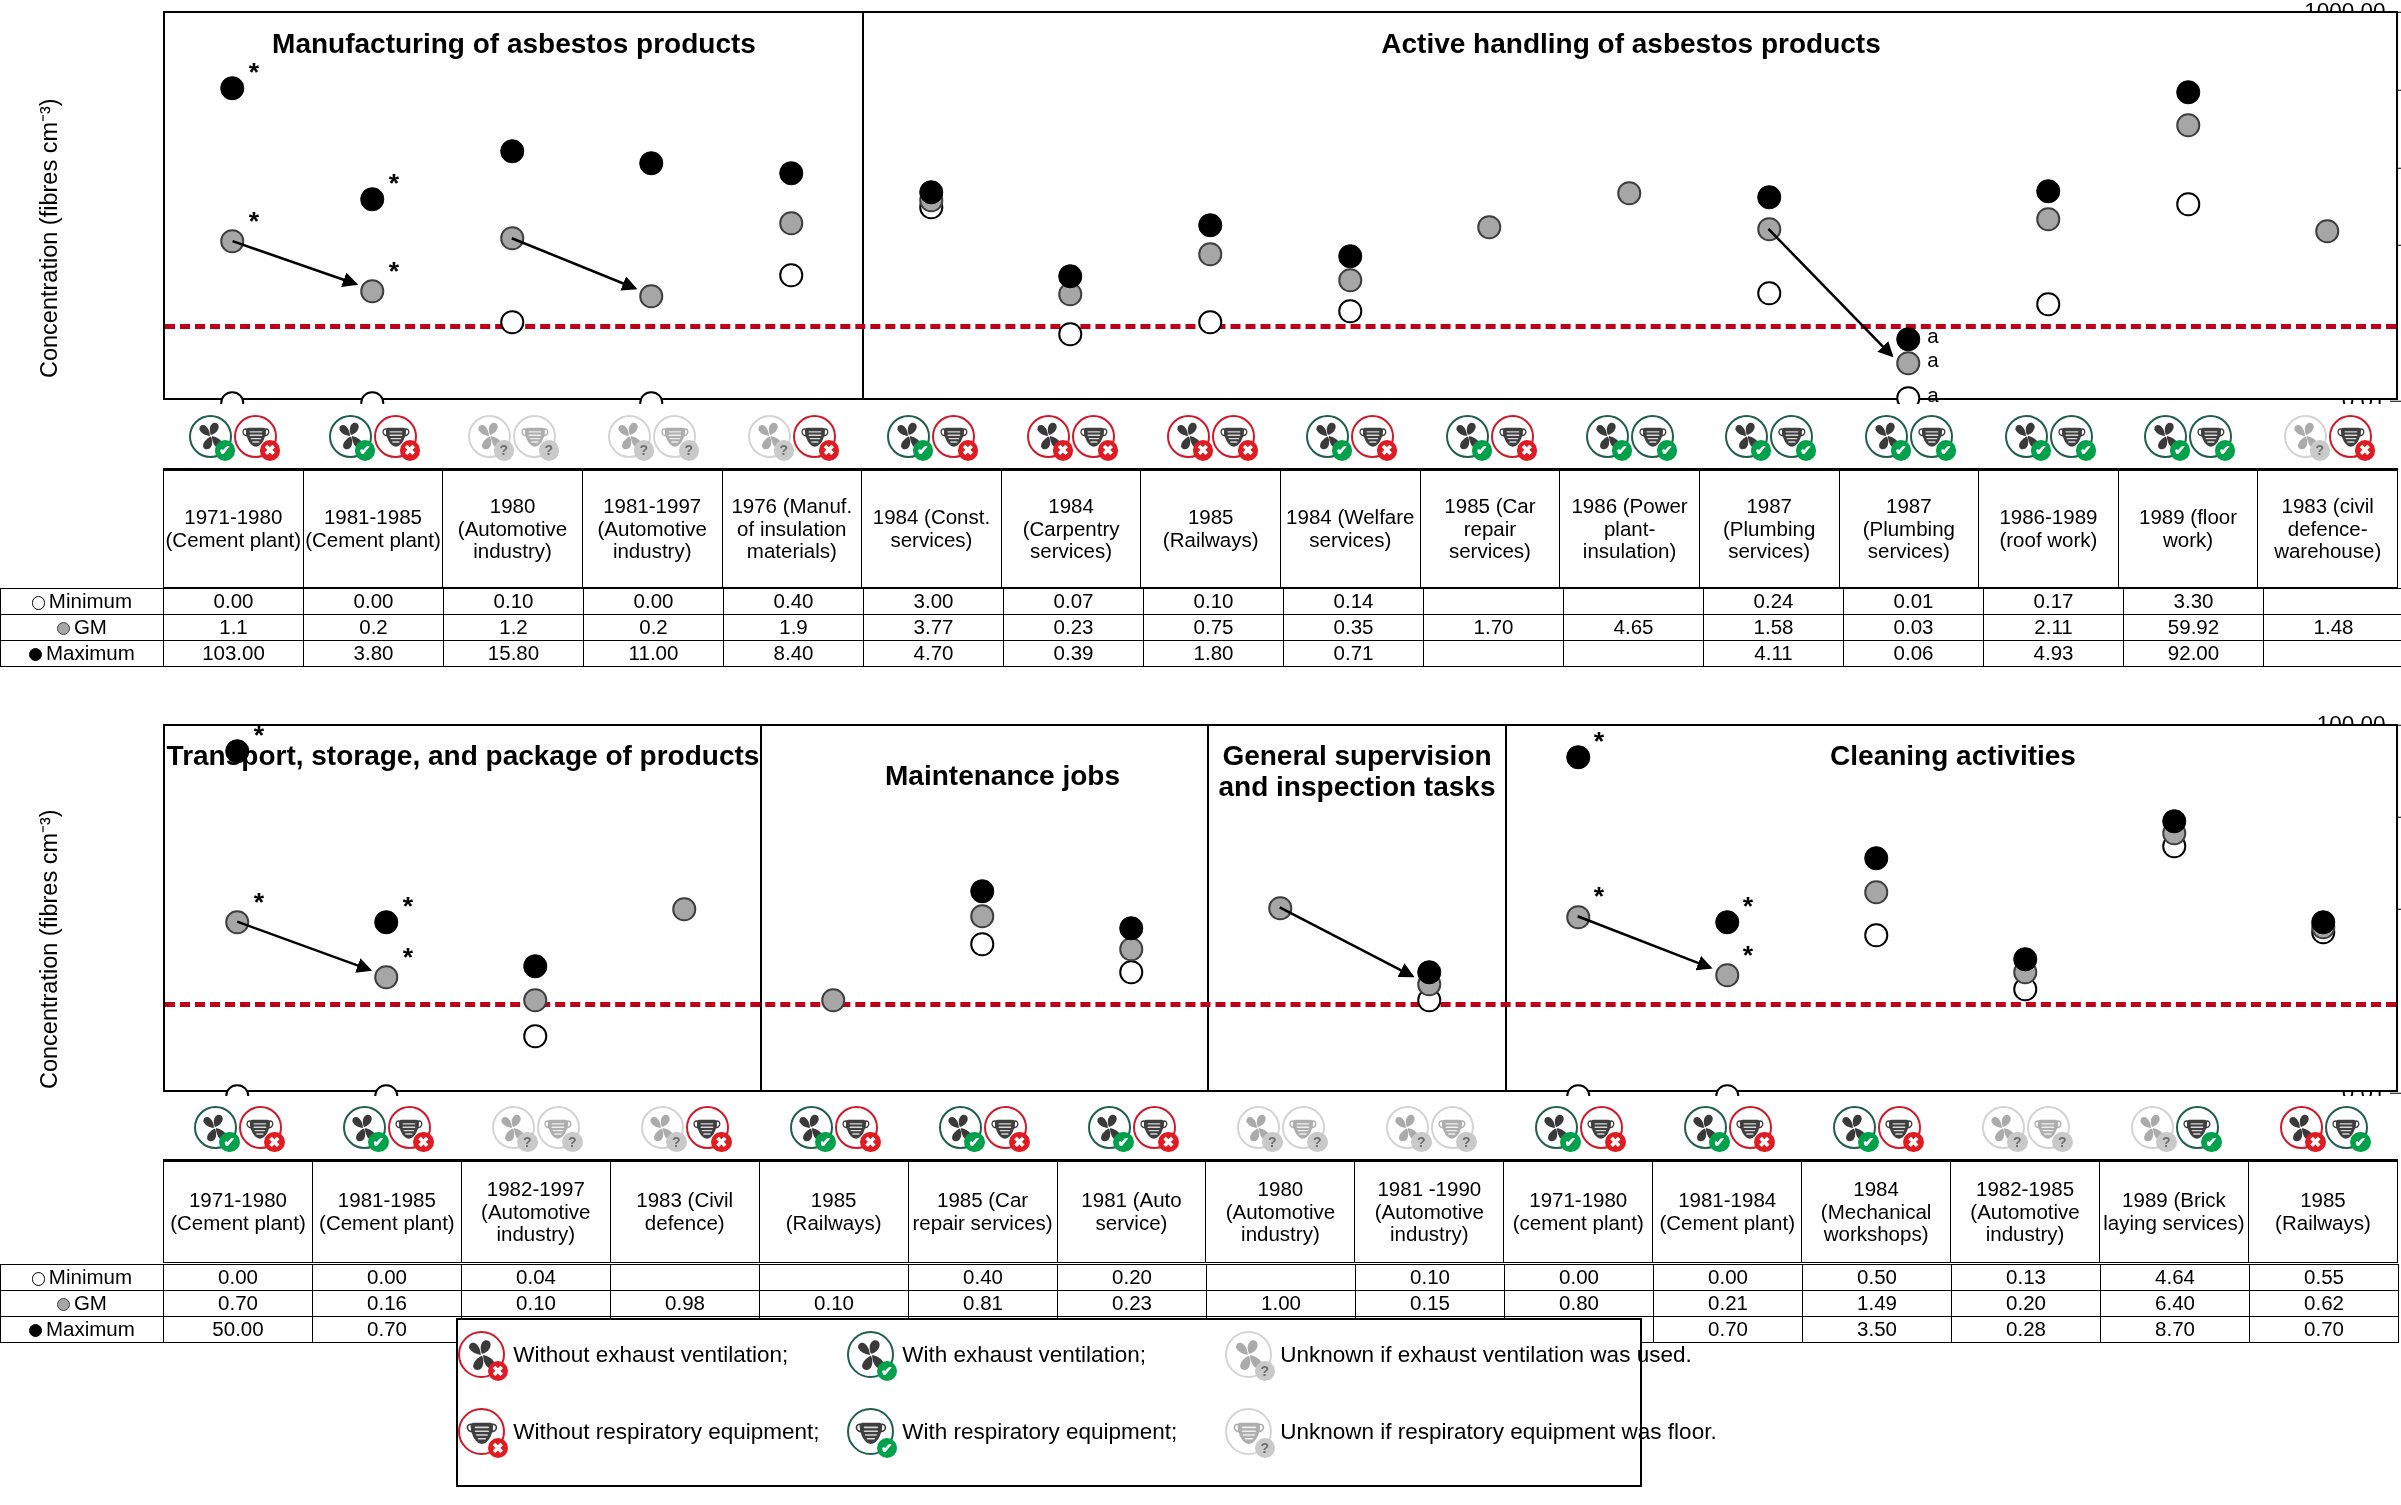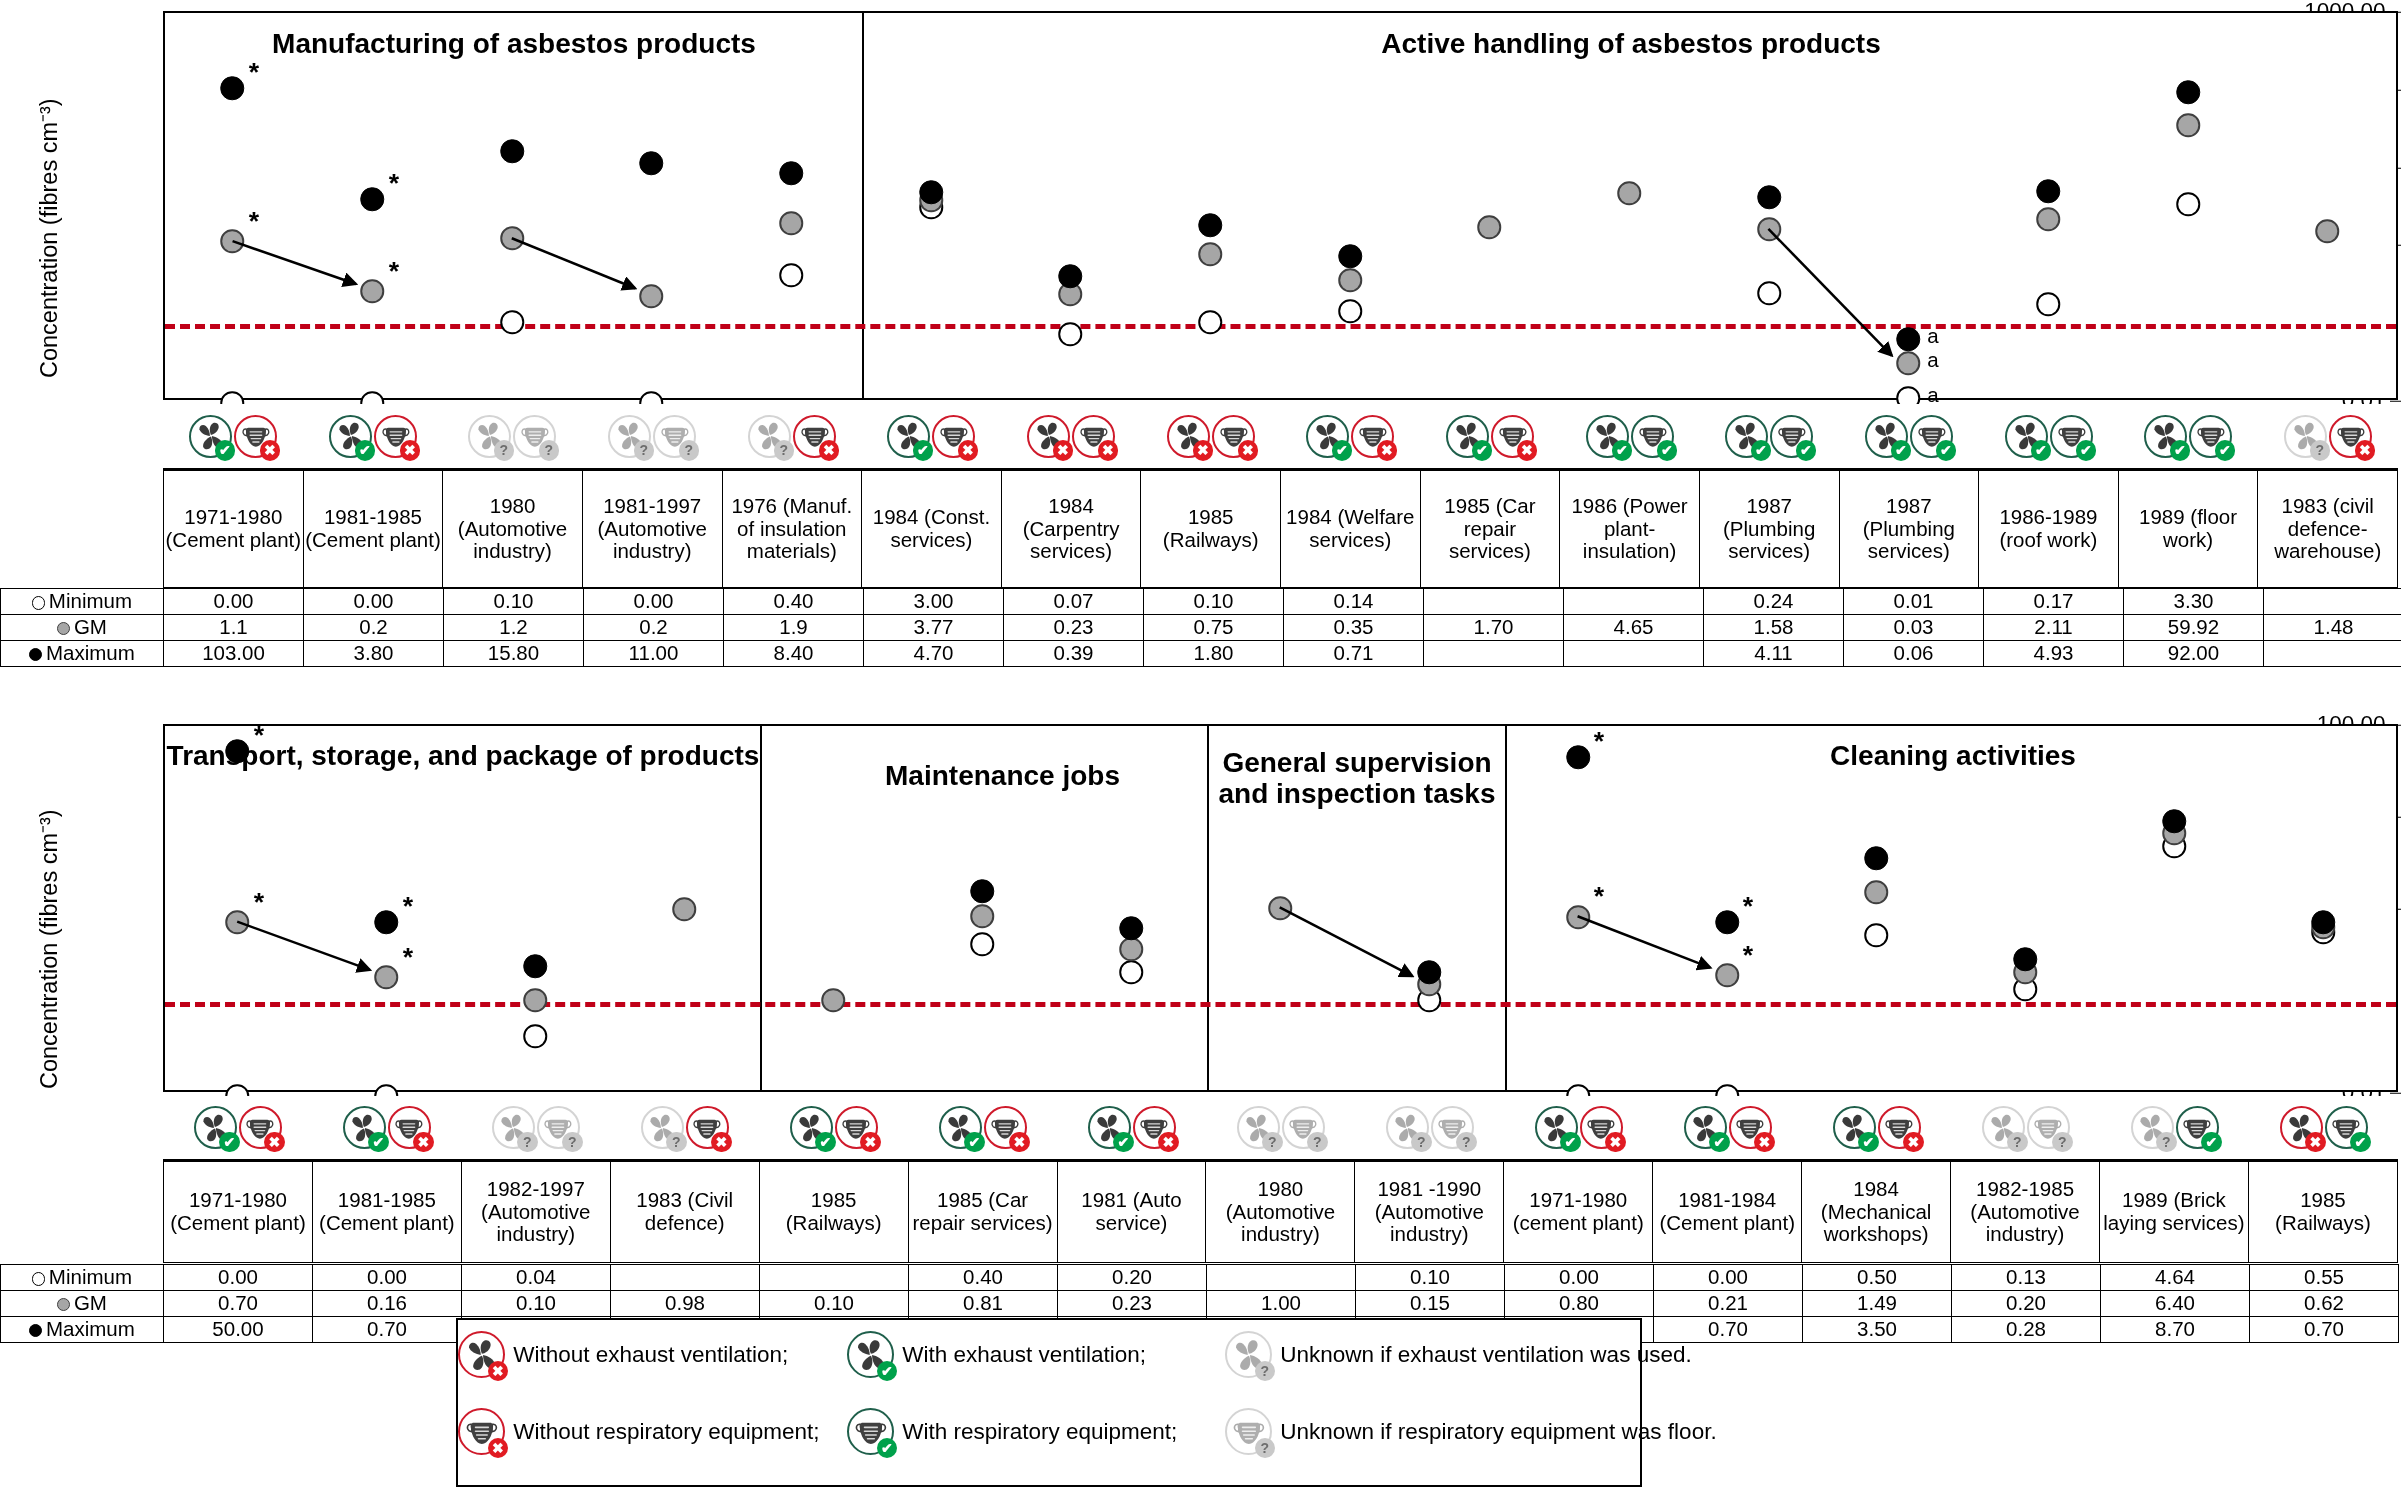--- a/index.html
+++ b/index.html
@@ -791,21 +791,21 @@
       <div class="tick" style="top:724px;width:155px;"><span class="tk">100.00</span><span class="dash"></span></div>
       <div class="tick" style="top:816px;width:155px;"><span class="tk">10.00</span><span class="dash"></span></div>
       <div class="tick" style="top:908px;width:155px;"><span class="tk">1.00</span><span class="dash"></span></div>
       <div class="tick boxed" style="top:1000px;width:155px;"><span class="tk">0.10</span></div>
       <div class="tick" style="top:1092px;width:155px;"><span class="tk">0.01</span><span class="dash"></span></div>
       <div class="plot" style="left:163px;top:724px;width:2235px;height:368px;">
         <div class="sectitle" style="left:0px;width:596px;top:15.3px;">Transport, storage, and package of products</div>
         <div class="vsep" style="left:595px;"></div>
         <div class="sectitle" style="left:582px;width:511px;top:15.3px;margin-top:20px;">Maintenance jobs</div>
         <div class="vsep" style="left:1042px;"></div>
-        <div class="sectitle" style="left:1043px;width:298px;top:15.3px;margin-top:7px;">General supervision and inspection tasks</div>
+        <div class="sectitle" style="left:1043px;width:298px;top:15.3px;">General supervision and inspection tasks</div>
         <div class="vsep" style="left:1340px;"></div>
         <div class="sectitle" style="left:1341px;width:894px;top:15.3px;">Cleaning activities</div>
         <div class="limitline" style="top:276px;"></div>
       </div>
       <div class="pt min" style="left:237px;top:1096px;"></div>
       <div class="pt gm" style="left:237px;top:922px;"></div>
       <div class="star" style="left:259px;top:903px;">*</div>
       <div class="pt max" style="left:237px;top:751px;"></div>
       <div class="star" style="left:259px;top:736px;">*</div>
       <div class="pt min" style="left:386px;top:1096px;"></div>

